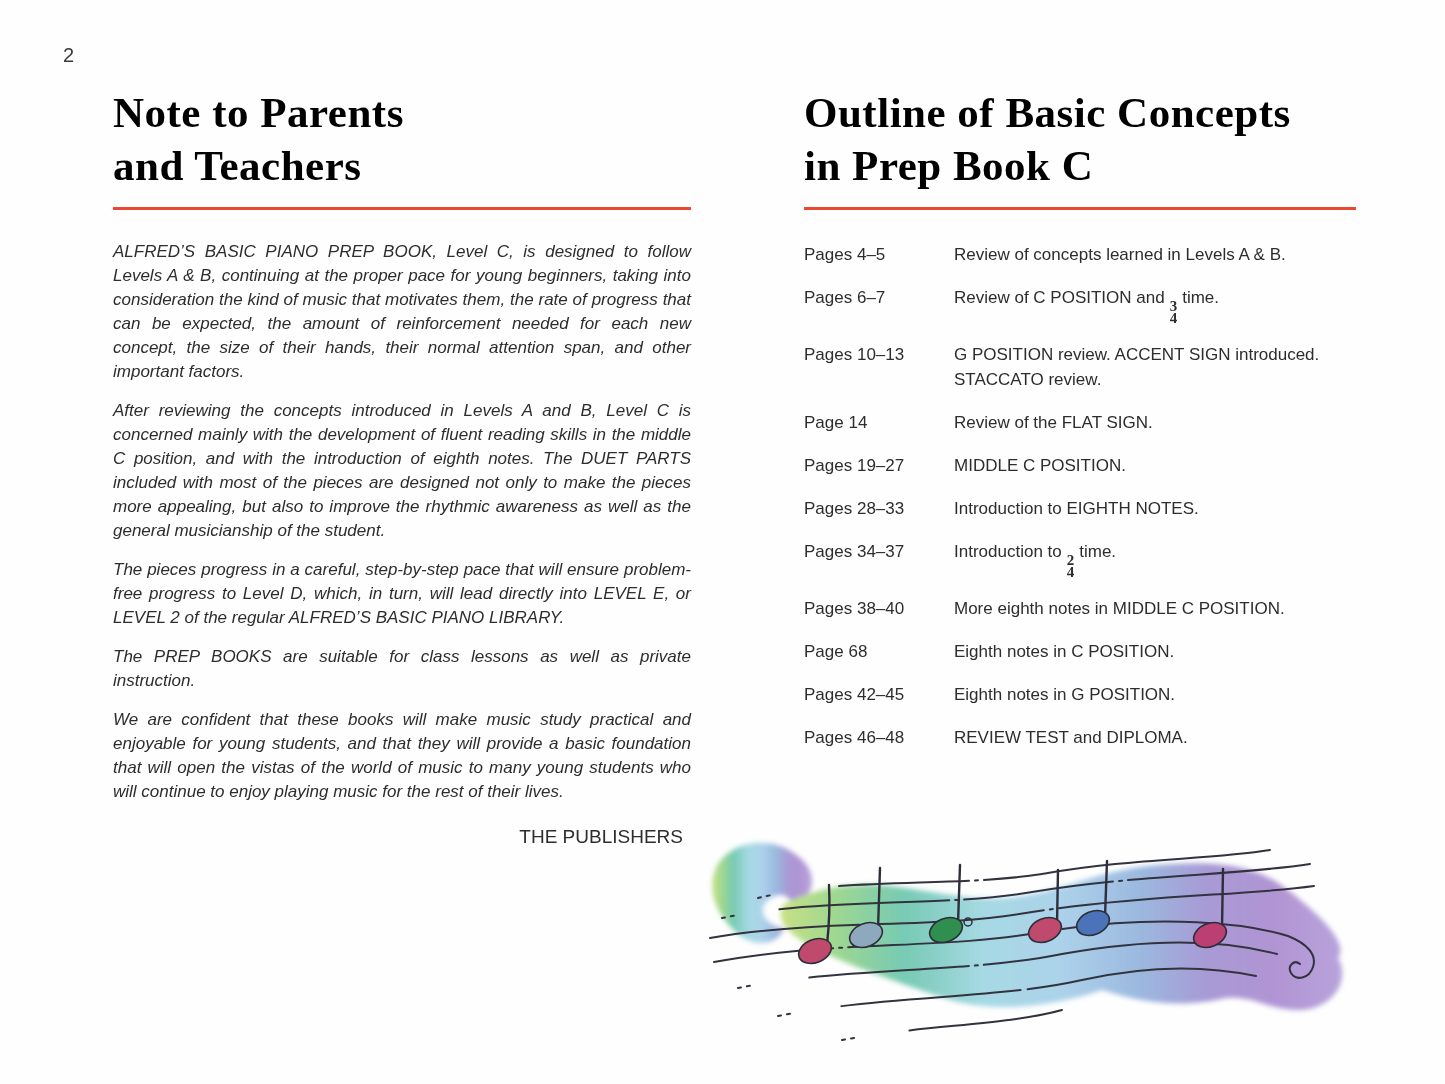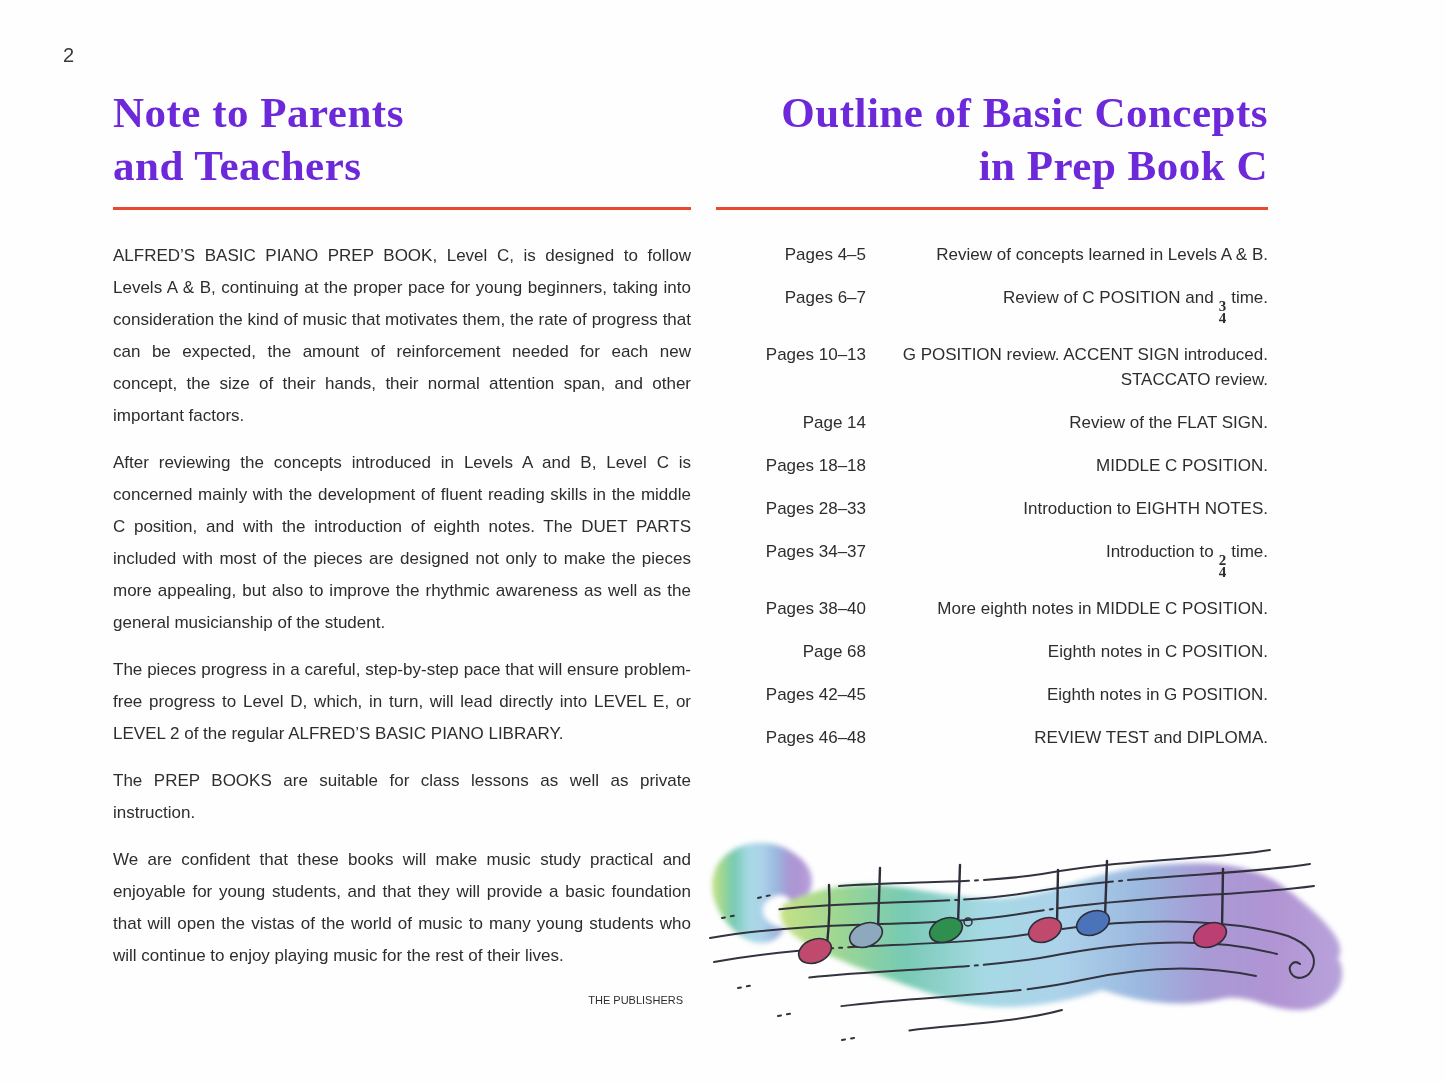--- a/index.html
+++ b/index.html
@@ -5,28 +5,28 @@
   html,body { margin:0; padding:0; background:#ffffff; }
   .page {
     position:relative; width:1445px; height:1084px; background:#fefefe;
     font-family:"Liberation Sans", sans-serif; color:#2d2d2d; overflow:hidden;
   }
   .page-number {
     position:absolute; left:63px; top:44px; font-size:20px; color:#3a3a3a;
   }
   .col-title {
     font-family:"Liberation Serif", serif; font-weight:bold;
-    font-size:43px; line-height:53px; color:#6d28d9; letter-spacing:0.5px;
+    font-size:43px; line-height:53px; color:#000000; letter-spacing:0.5px;
   }
   .red-rule { height:3px; background:#e8492f; margin-top:15px; }
   .left-col  { position:absolute; left:113px; top:86px;  width:578px; }
-  .right-col { position:absolute; left:716px; top:86px;  width:552px;text-align:right; }
-  .body-text { margin-top:30px; font-size:17px; line-height:32px; text-align:justify; }
+  .right-col { position:absolute; left:804px; top:86px;  width:552px; }
+  .body-text { margin-top:30px; font-size:17px; line-height:24px; text-align:justify;font-style:italic; }
   .body-text p { margin:0 0 15px 0; }
-  .signature { text-align:right; padding-right:8px; font-size:11px; margin-top:22px; }
+  .signature { text-align:right; padding-right:8px; font-size:19px; margin-top:22px; }
   .outline { margin-top:32px; font-size:17px; line-height:25px; }
   .outline-row { display:flex; margin-bottom:18px; }
   .row-label { width:150px; flex:none; }
   .row-text  { flex:1; white-space:pre-line; }
   .frac {
     display:inline-flex; flex-direction:column; align-items:center;
     font-family:"Liberation Serif", serif; font-weight:bold;
     font-size:15px; line-height:12px; vertical-align:-8px; margin:0 5px;
   }
   .illustration { position:absolute; left:700px; top:838px; width:665px; height:232px; }
@@ -80,21 +80,21 @@
 STACCATO review.</div>
       </div>
 
       <div class="outline-row">
         <div class="row-label">Page 14</div>
         <div class="row-text">Review of the FLAT SIGN.</div>
       </div>
 
 
       <div class="outline-row">
-        <div class="row-label">Pages 18–18</div>
+        <div class="row-label">Pages 19–27</div>
         <div class="row-text">MIDDLE C POSITION.</div>
       </div>
 
       <div class="outline-row">
         <div class="row-label">Pages 28–33</div>
         <div class="row-text">Introduction to EIGHTH NOTES.</div>
       </div>
 
       <div class="outline-row">
         <div class="row-label">Pages 34–37</div>

